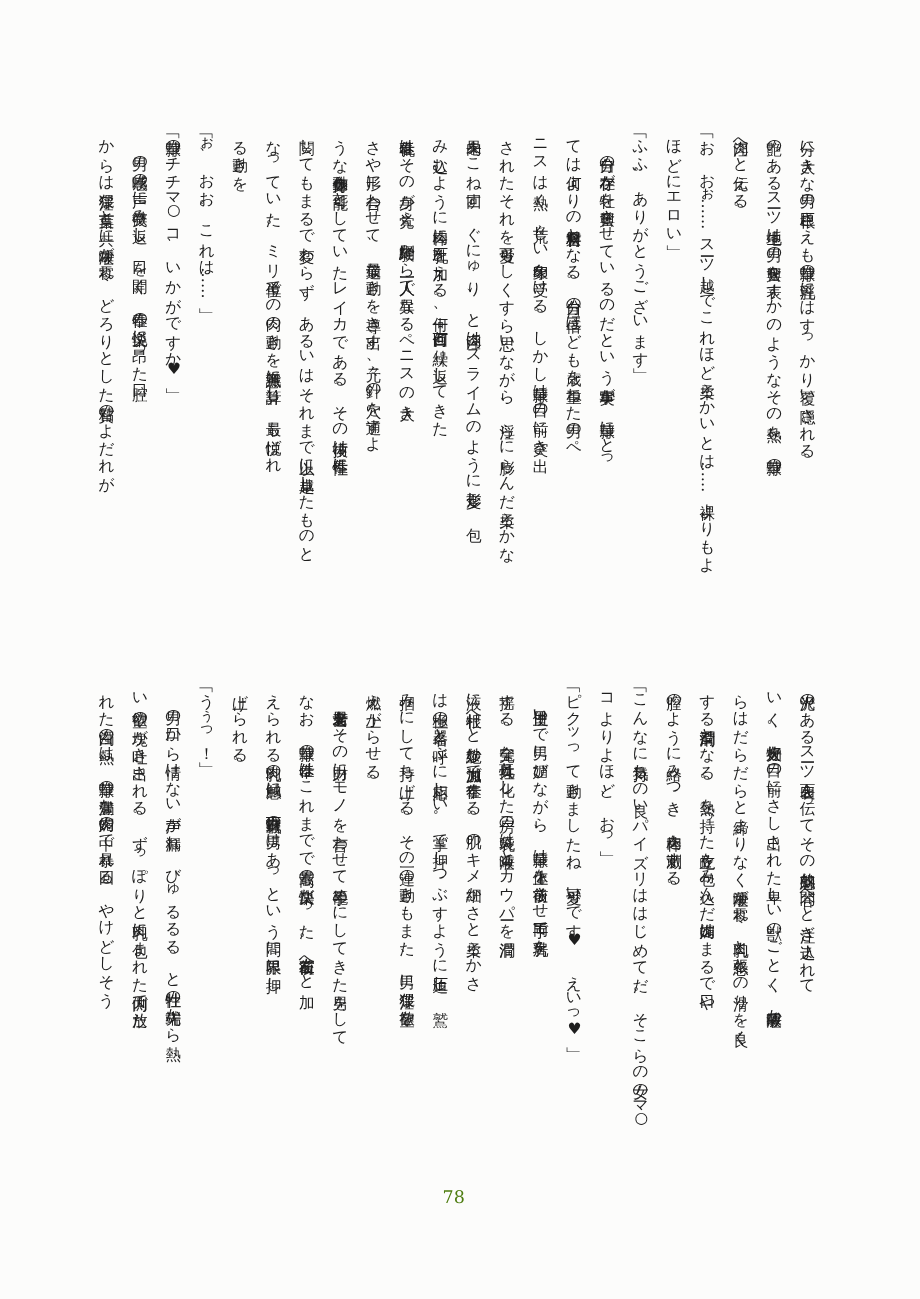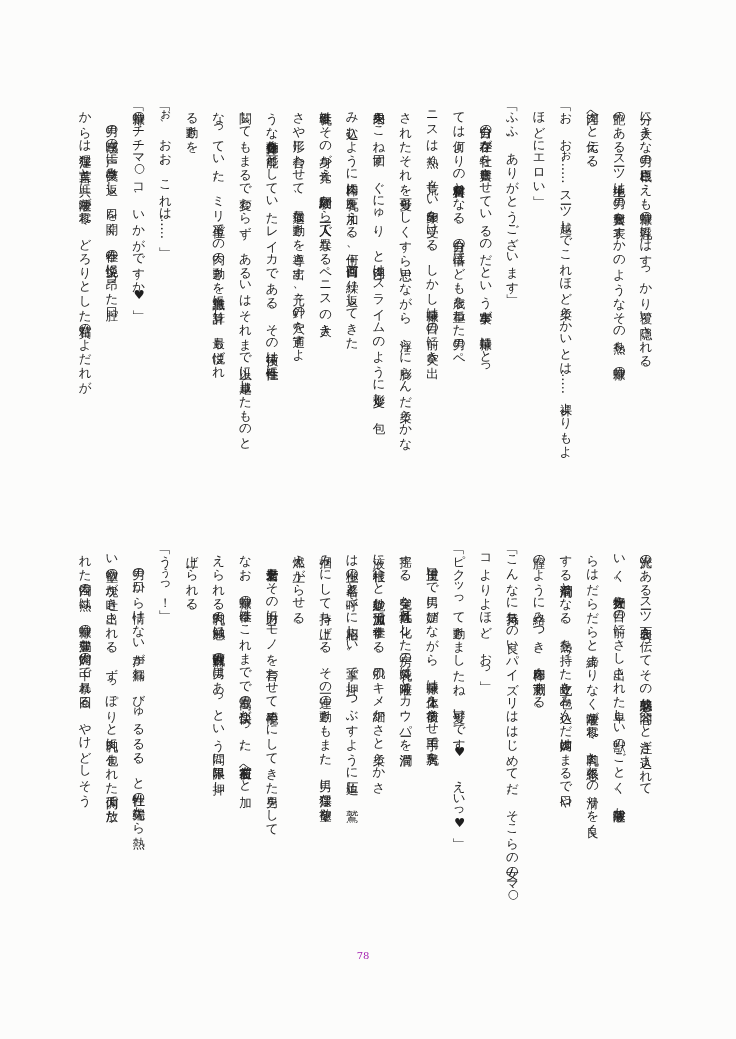--- a/index.html
+++ b/index.html
@@ -40,22 +40,22 @@
   }
   .tcol.indent {
     text-indent: 12.5px;
   }
   .page-number {
     position: absolute;
     top: 950px;
     left: 330px;
     width: 66px;
     text-align: center;
-    font-size: 10px;
-    color: #a21caf;
+    font-size: 14px;
+    color: #4d7c0f;
     font-family: "DejaVu Serif", "Liberation Serif", serif;
   }
 </style>
 </head>
 <body>
 
 <div class="page">
   <div class="text-block top">
       <div class="tcol">分に大きな男の巨根さえも隷華の淫乳にはすっかり覆い隠される。</div>
       <div class="tcol">艶のあるスーツ生地は男の興奮を表すかのようなその熱を、隷華の</div>

